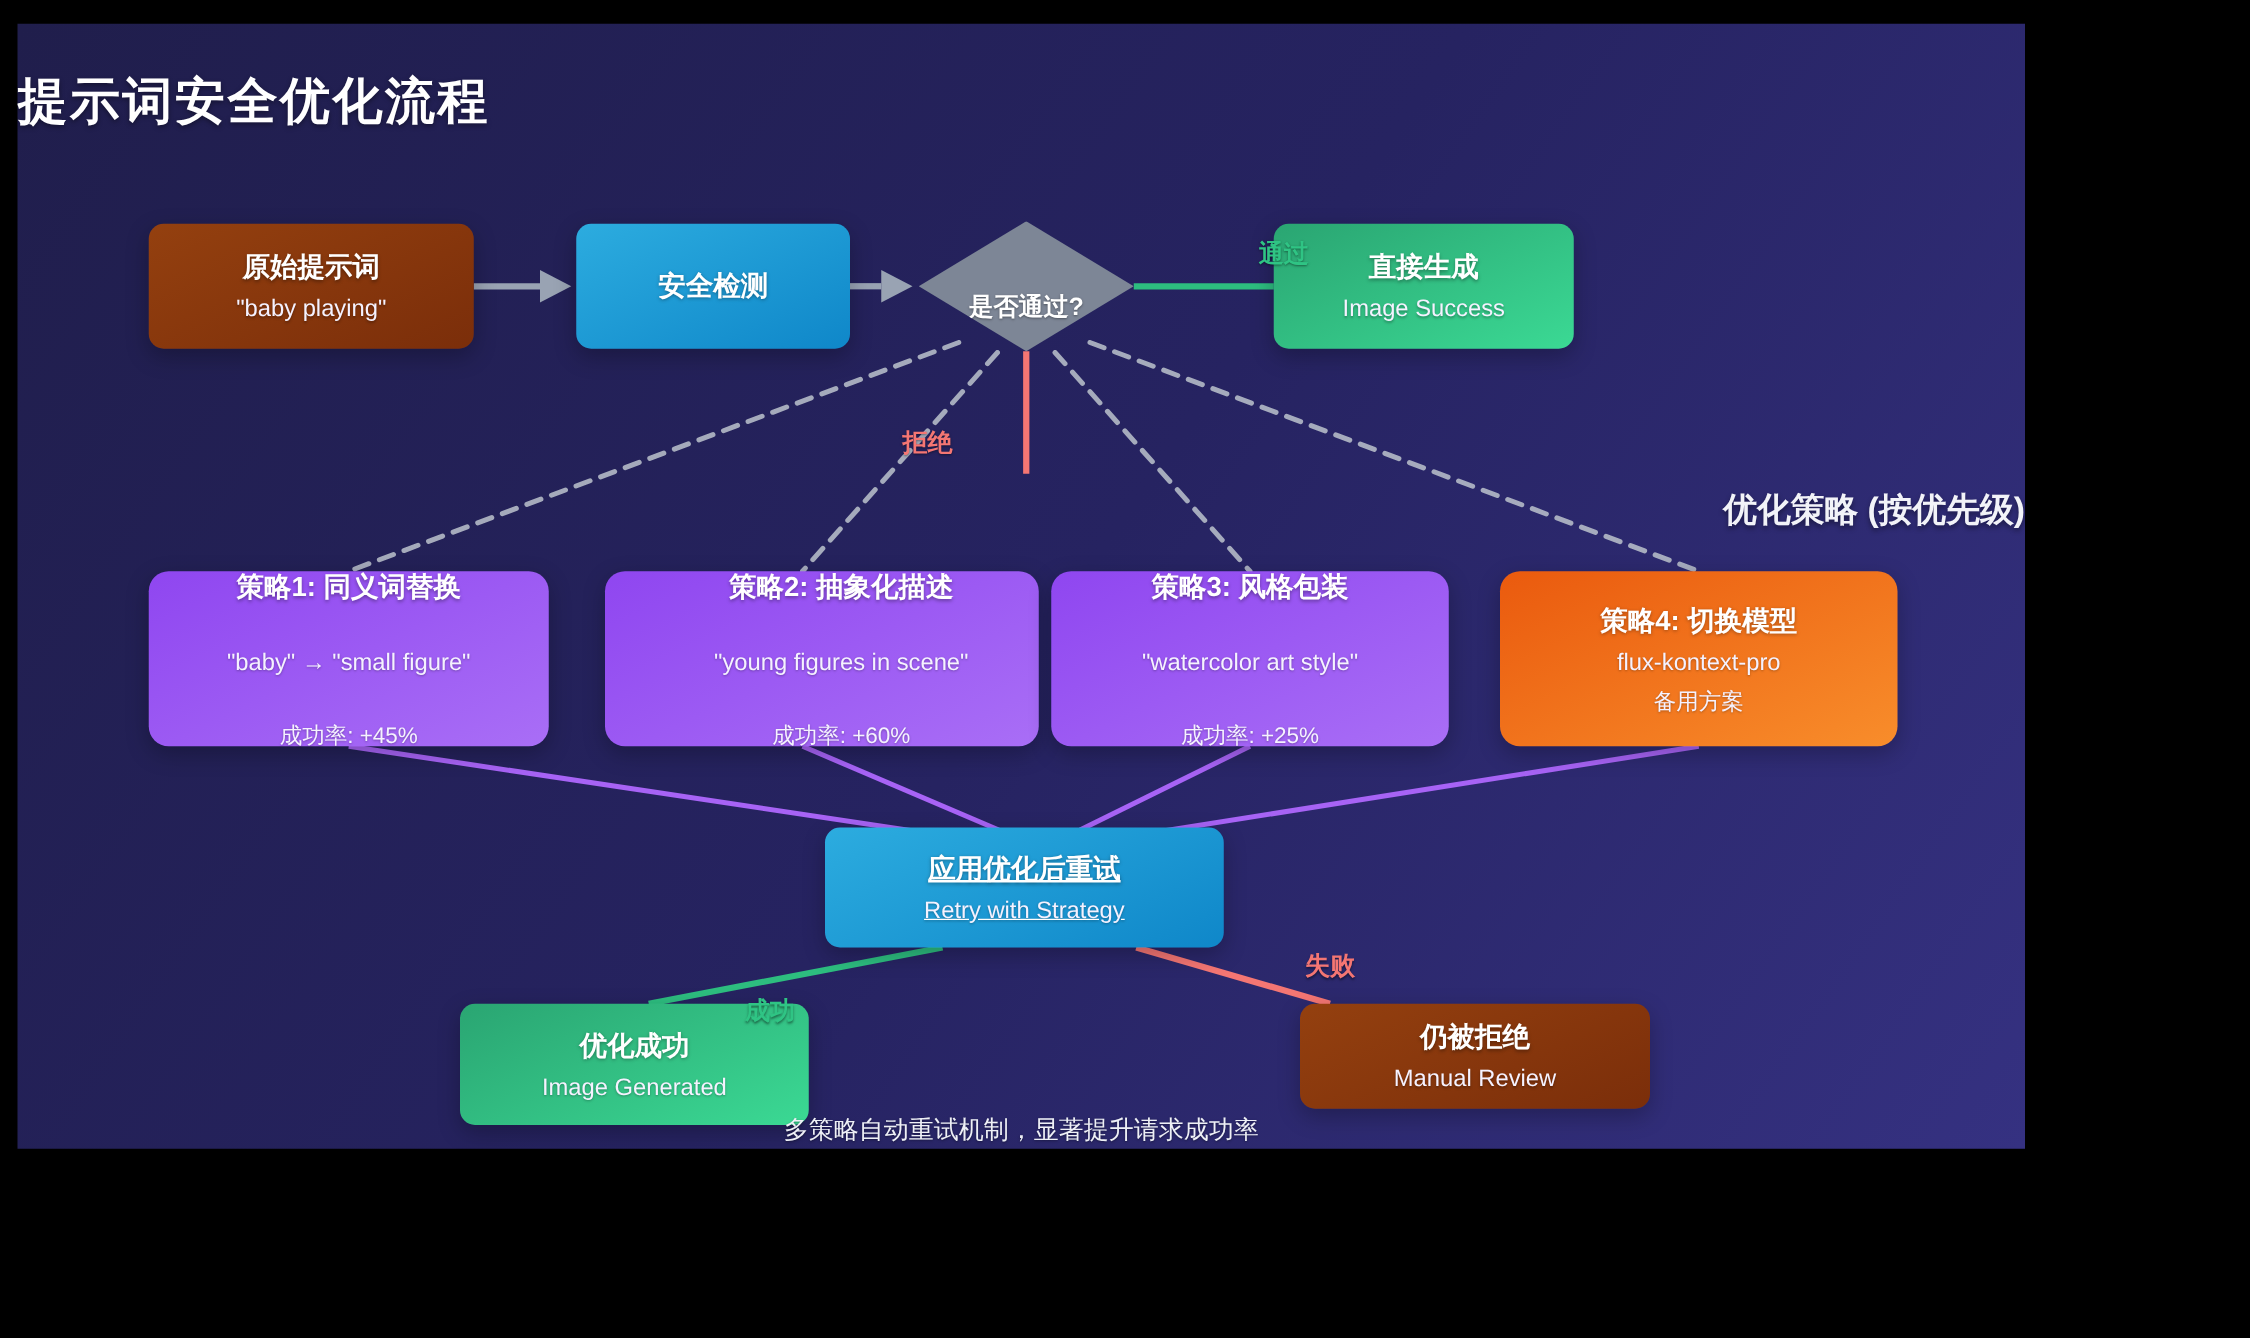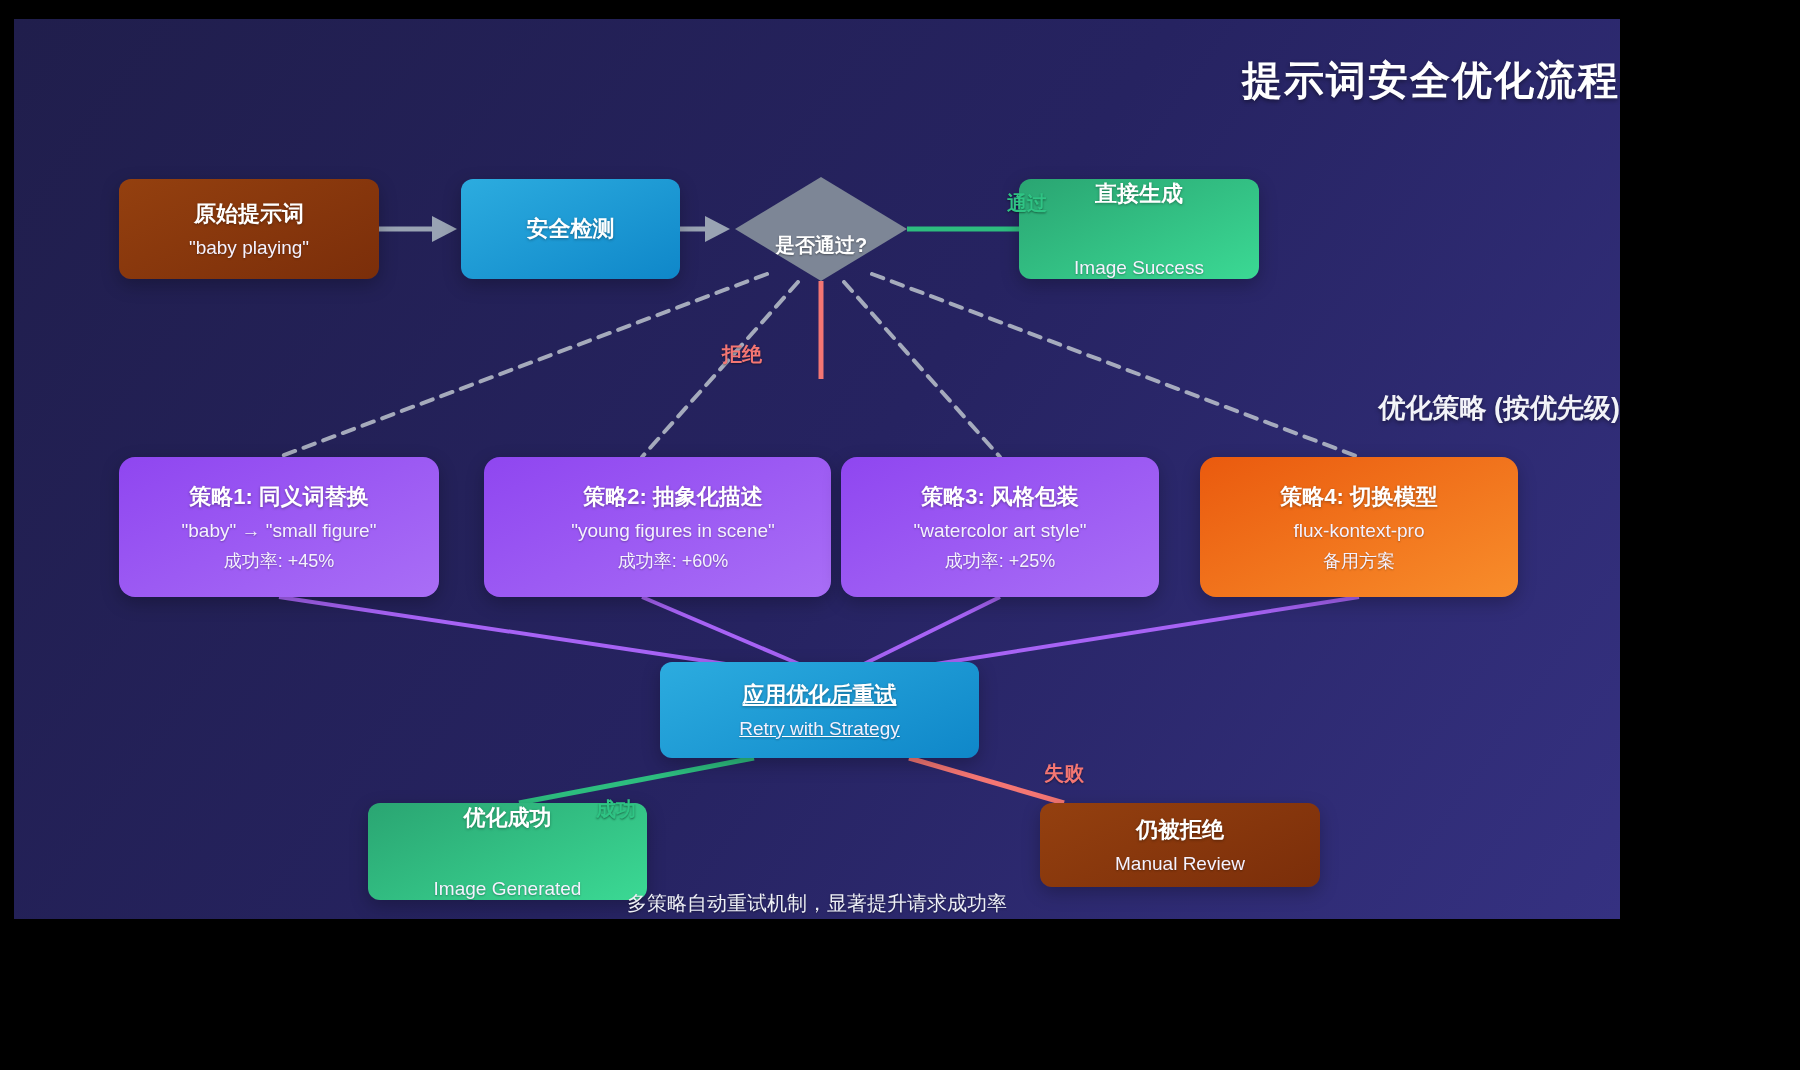--- a/index.html
+++ b/index.html
@@ -7,35 +7,35 @@
     width:1800px;height:1070px;background:#000;position:relative;overflow:hidden;
     font-family:"Liberation Sans","DejaVu Sans",sans-serif;
   }
   .canvas{
     position:absolute;left:14px;top:19px;width:1606px;height:900px;
     background:linear-gradient(125deg,#201e4c 0%,#262361 52%,#353181 100%);
     overflow:hidden;
   }
   .edges-svg{position:absolute;left:0;top:0;width:1606px;height:900px;z-index:1;pointer-events:none;}
   .diagram-title{
-    position:absolute;left:0;right:0;top:34px;text-align:right;z-index:2;
+    position:absolute;left:0;right:0;top:34px;text-align:left;z-index:2;
     color:#fff;font-size:40px;font-weight:bold;letter-spacing:2px;
     text-shadow:0 2px 4px rgba(0,0,0,.4);
   }
   .node{
     position:absolute;z-index:2;display:flex;flex-direction:column;align-items:center;justify-content:center;
     color:#fff;text-align:center;box-shadow:0 6px 18px rgba(0,0,0,.25);
   }
   .node .t1{font-size:22px;font-weight:bold;text-shadow:0 1px 3px rgba(0,0,0,.35);}
   .node .t2{font-size:19px;margin-top:8px;color:#f5f2ff;text-shadow:0 1px 2px rgba(0,0,0,.3);}
   .node .t3{font-size:18px;margin-top:7px;color:#f5f2ff;text-shadow:0 1px 2px rgba(0,0,0,.3);}
   .brown{background:linear-gradient(155deg,#94400f 0%,#7b2e0a 100%);border-radius:12px;}
   .blue{background:linear-gradient(155deg,#2cacdf 0%,#0f87c9 100%);border-radius:12px;}
-  .green{background:linear-gradient(155deg,#2aa572 0%,#3bd994 100%);border-radius:12px;justify-content:space-between;}
-  .purple{background:linear-gradient(155deg,#8f46f0 0%,#a96ef6 100%);border-radius:16px;}
+  .green{background:linear-gradient(155deg,#2aa572 0%,#3bd994 100%);border-radius:12px;}
+  .purple{background:linear-gradient(155deg,#8f46f0 0%,#a96ef6 100%);border-radius:16px;gap:27px;}
   .orange{background:linear-gradient(155deg,#ea5a0e 0%,#f88d2b 100%);border-radius:16px;}
   .diamond{
     position:absolute;z-index:2;left:721px;top:158px;width:172px;height:104px;
     background:#7d8696;display:flex;align-items:center;justify-content:center;
     clip-path:polygon(50% 0,100% 50%,50% 100%,0 50%);box-shadow:none;
   }
   .diamond .t1{color:#fff;font-size:20px;font-weight:bold;text-shadow:0 1px 2px rgba(0,0,0,.4);margin-top:32px;}
   .section-heading{
     position:absolute;left:0;right:0;top:371px;text-align:right;z-index:2;
     color:#f2f3f8;font-size:27px;font-weight:bold;text-shadow:0 2px 4px rgba(0,0,0,.4);

